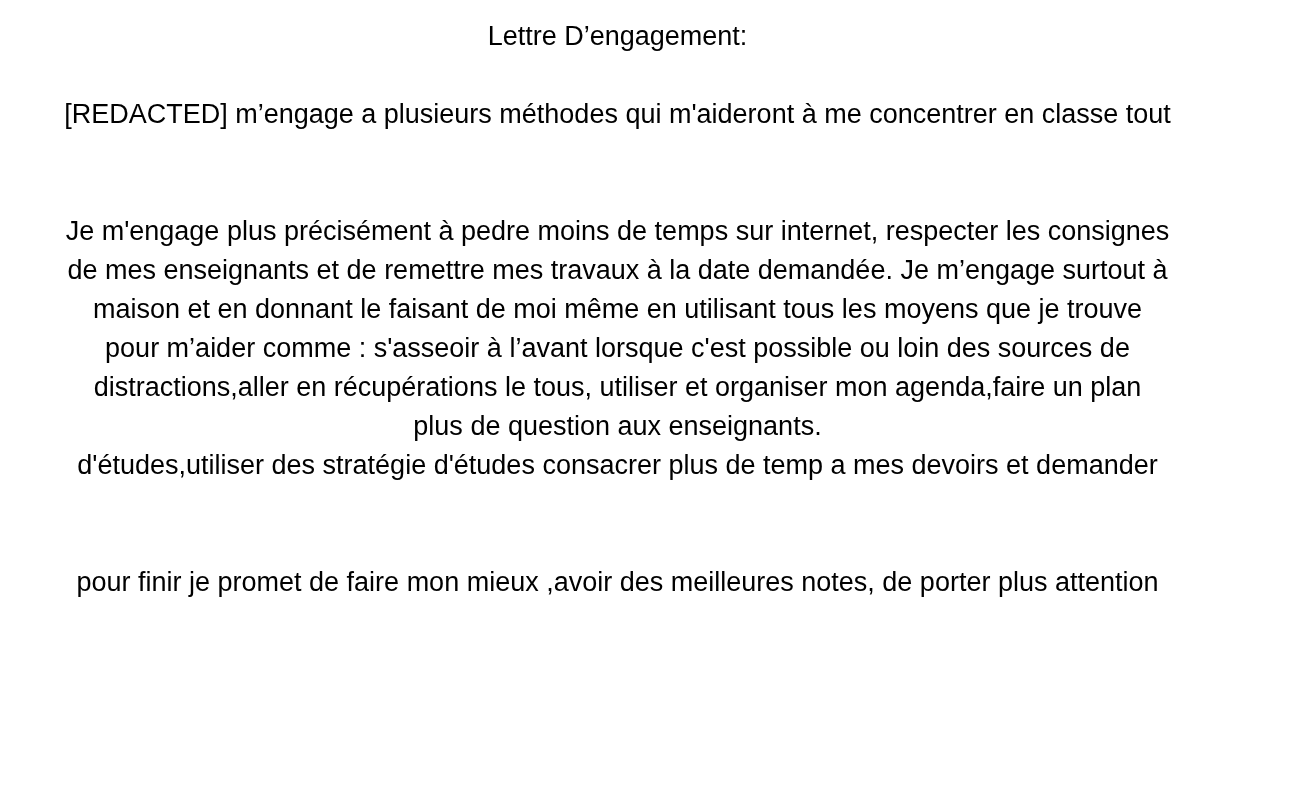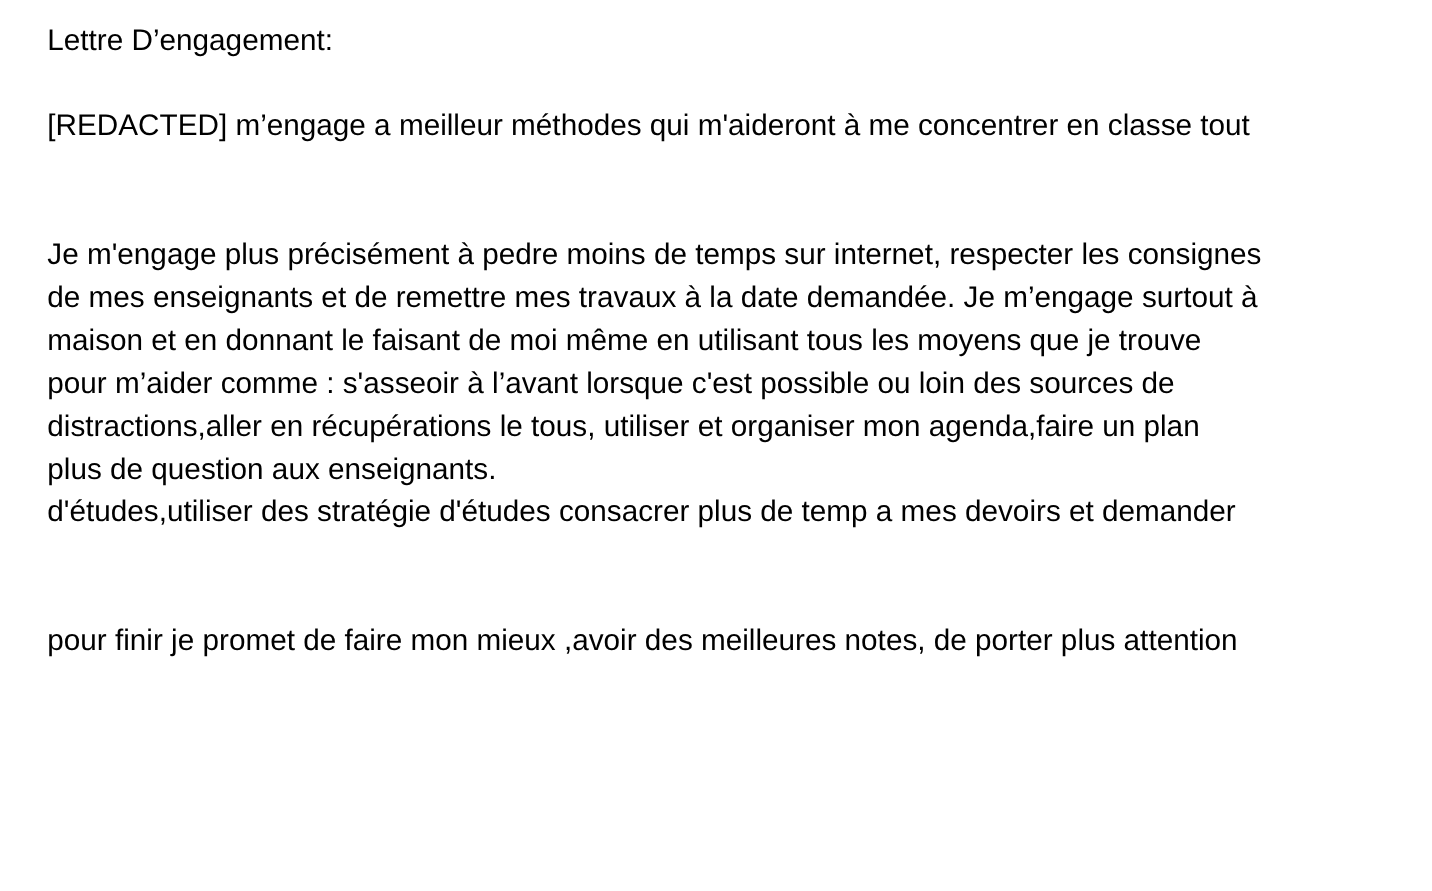--- a/index.html
+++ b/index.html
@@ -12,39 +12,40 @@
   }
   .doc {
     box-sizing: border-box;
     width: 1222px;
     height: 810px;
     padding: 17px 30px 0 43px;
     font-family: "Liberation Sans", "DejaVu Sans", sans-serif;
     font-size: 27px;
     color: #000000;
     background: #ffffff;
+    text-align: center;
   }
   .line {
     height: 39px;
     line-height: 39px;
     white-space: pre;       
     overflow: visible;
   }
   .blank {
     
   }
 </style>
 </head>
 <body>
 
 <div class="doc">
   <div class="line">Lettre D’engagement:</div>
   <div class="line blank"></div>
 
-  <div class="line">[REDACTED] m’engage a meilleur méthodes qui m'aideront à me concentrer en classe tout</div>
+  <div class="line">[REDACTED] m’engage a plusieurs méthodes qui m'aideront à me concentrer en classe tout</div>
 
   <div class="line blank"></div>
   <div class="line blank"></div>
 
   <div class="line">Je m'engage plus précisément à pedre moins de temps sur internet, respecter les consignes</div>
   <div class="line">de mes enseignants et de remettre mes travaux à la date demandée. Je m’engage surtout à</div>
   <div class="line">maison et en donnant le faisant de moi même en utilisant tous les moyens que je trouve</div>
   <div class="line">pour m’aider comme : s'asseoir à l’avant lorsque c'est possible ou loin des sources de</div>
   <div class="line">distractions,aller en récupérations le tous, utiliser et organiser mon agenda,faire un plan</div>
   <div class="line">plus de question aux enseignants.</div>

